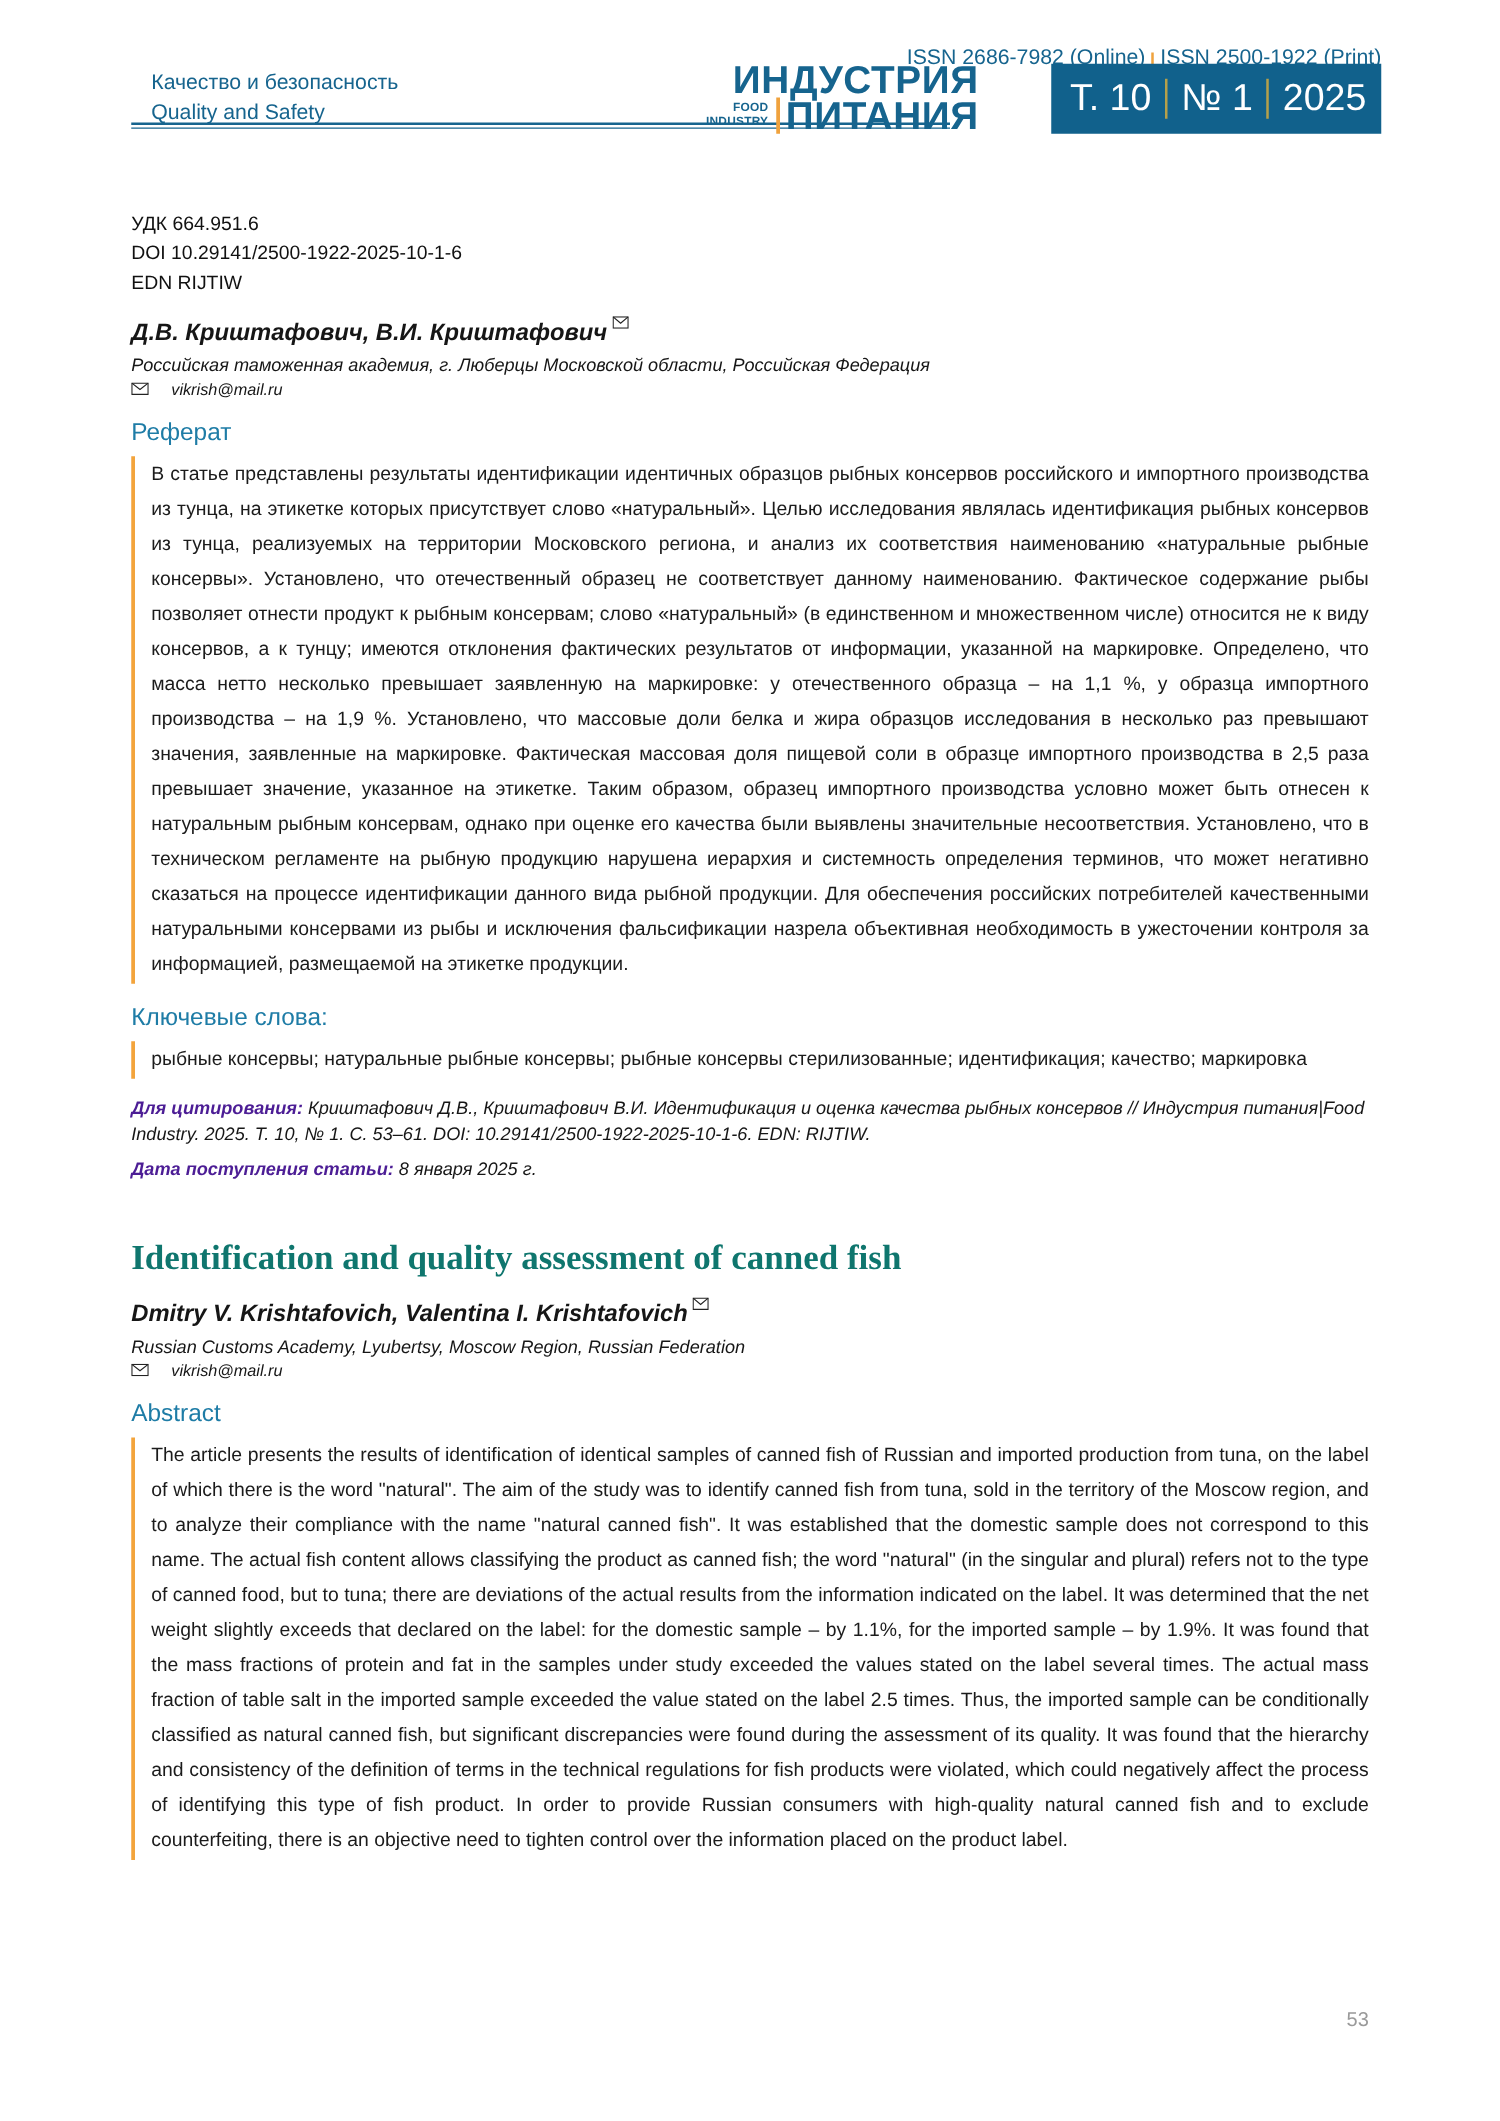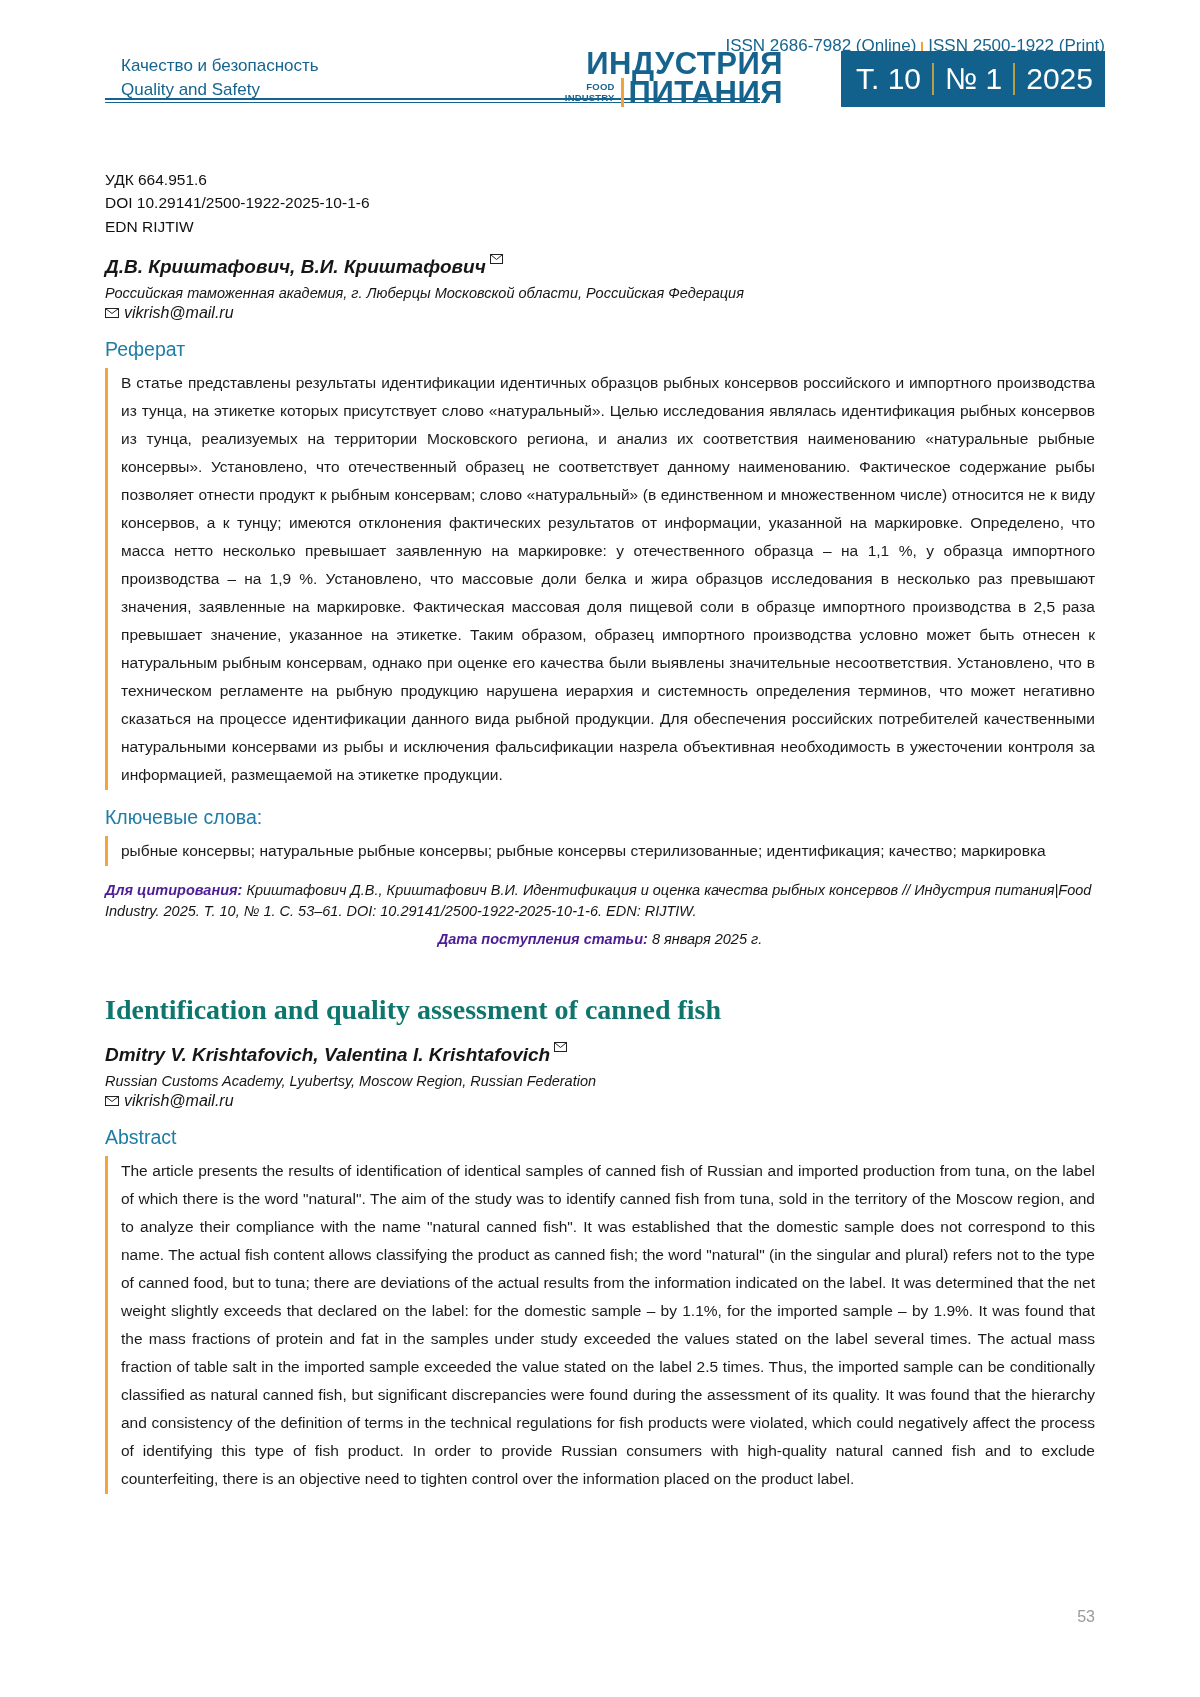--- a/index.html
+++ b/index.html
@@ -28,32 +28,32 @@
 
   
   .meta { margin-top:32px; font-size:15.5px; line-height:1.5; color:#111; }
 
   .title-ru { margin-top:15px; font-family:"Liberation Serif", serif; font-weight:700;
               font-size:27.5px; color:#176b93; line-height:1.2; }
   .title-en { margin-top:46px; font-family:"Liberation Serif", serif; font-weight:700;
               font-size:28px; color:#0f766e; line-height:1.2; }
   .authors { margin-top:9px; font-size:19px; font-style:italic; font-weight:700; color:#161616; }
   .affiliation { margin-top:7px; font-size:14.5px; font-style:italic; color:#161616; }
-  .email-line { margin-top:3px; font-size:16px; font-style:italic; color:#161616; display:flex; align-items:center; gap:5px; }
+  .email-line { margin-top:3px; font-size:13px; font-style:italic; color:#161616; display:flex; align-items:center; gap:18px; }
 
   .mail-icon { display:inline-block; }
   .mail-sup { display:inline-block; vertical-align:9px; margin-left:4px; }
 
   .sec-heading { margin-top:16px; font-size:19.5px; font-weight:500; color:#1e7ca6; }
   .box-block { margin-top:7px; border-left:3px solid #f3a43c; padding:1px 0 1px 13px;
                text-align:justify; font-size:15.5px; line-height:28px; color:#1b1b1b; }
 
   .cite { margin-top:14px; font-size:14.5px; font-style:italic; line-height:1.45; color:#161616; }
   .cite-label { color:#4c1d95; font-weight:700; }
-  .received { margin-top:9px; font-size:14.5px; font-style:italic; color:#161616;text-align:center; }
+  .received { margin-top:9px; font-size:14.5px; font-style:italic; color:#161616; }
 
   .page-number { position:absolute; right:105px; top:1608px; font-size:16px; color:#9a9a9a; }
 </style>
 </head>
 <body>
 
 <div class="page">
   <div class="content">
 
     <div class="header">

